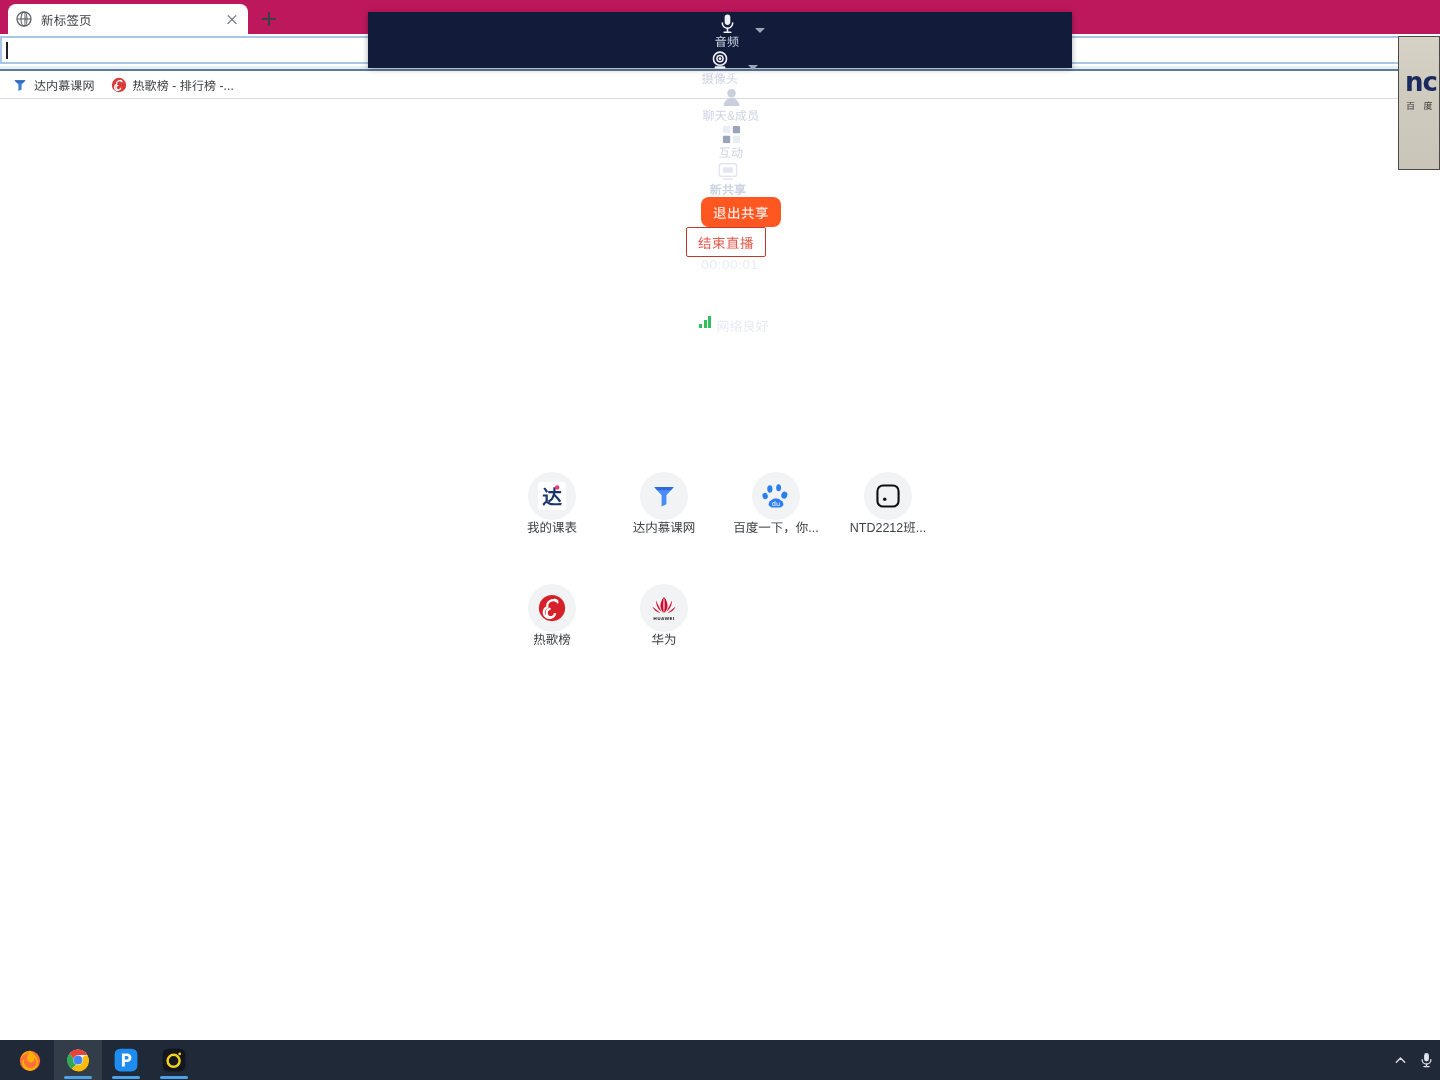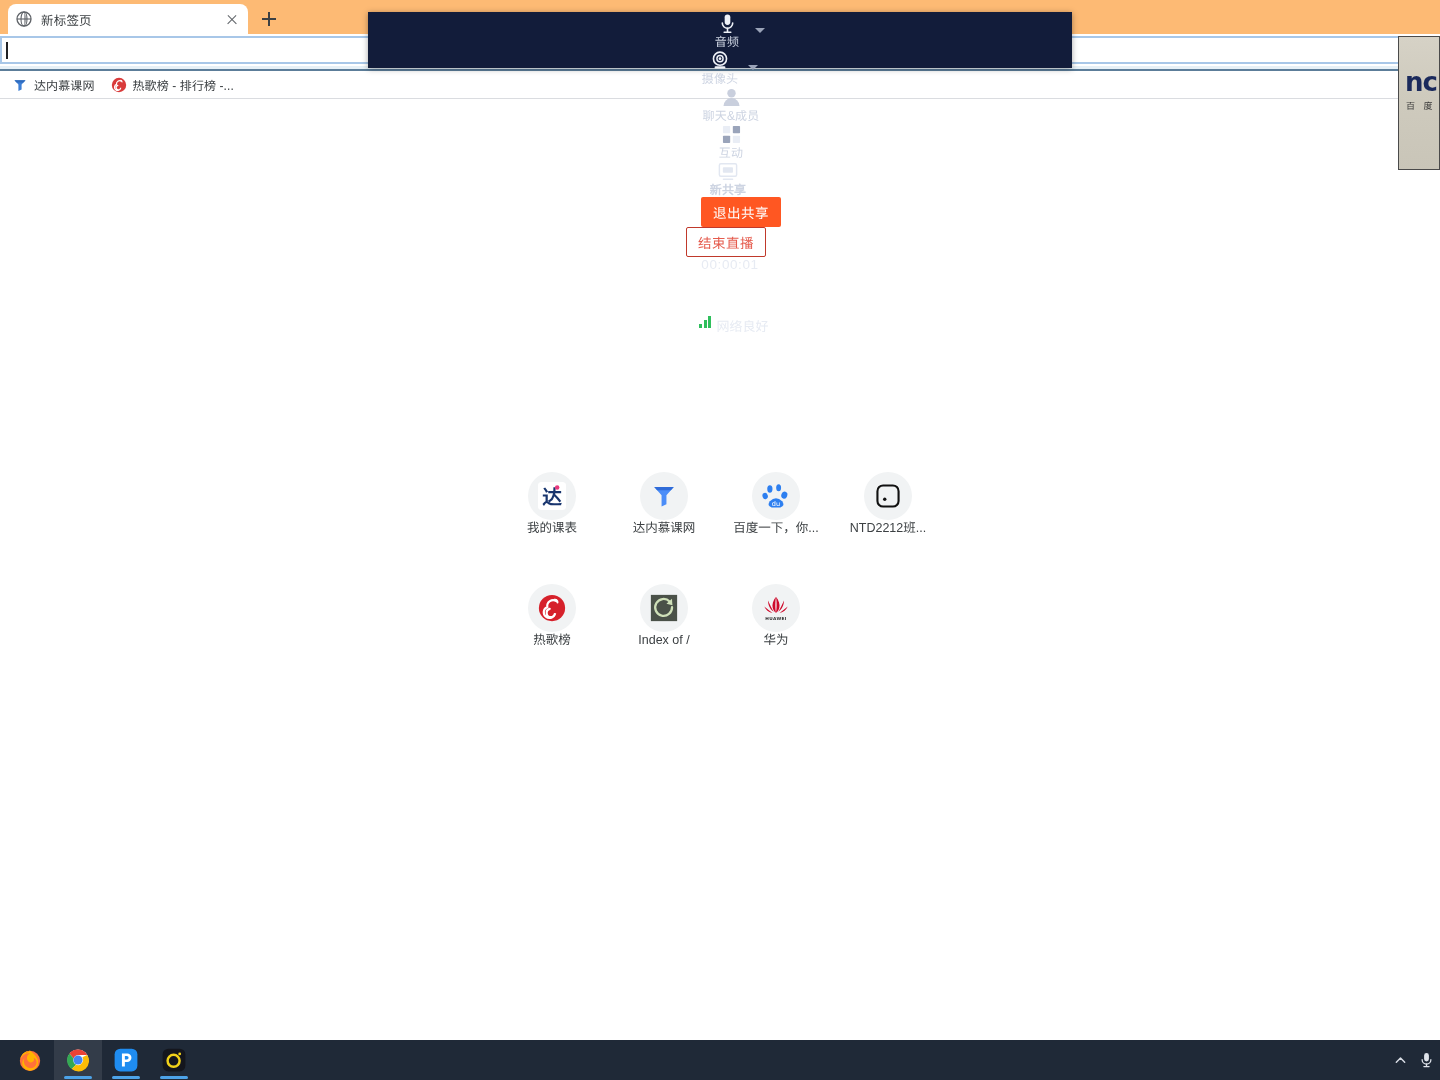--- a/index.html
+++ b/index.html
@@ -28,21 +28,21 @@
     height: 1040px;
     background: #ffffff;
   }
 
   
   #tab-strip {
     position: absolute;
     left: 0; top: 0;
     width: 1440px;
     height: 34px;
-    background: #fdba74;
+    background: #be185d;
   }
 
   #tab-item {
     position: absolute;
     left: 8px;
     top: 4px;
     width: 240px;
     height: 30px;
     background: #ffffff;
     border-radius: 8px 8px 0 0;
@@ -294,21 +294,21 @@
     border-right: 5px solid transparent;
     border-top: 5px solid #9aa3b8;
     cursor: pointer;
   }
 
   #btn-exit-share {
     background: #ff5722;
     color: #ffffff;
     font-size: 13.5px;
     padding: 5px 12px;
-    border-radius: 2px;
+    border-radius: 8px;
     cursor: pointer;
     white-space: nowrap;
     letter-spacing: 0.5px;
   }
 
   #btn-end-live {
     border: 1px solid #c0392b;
     color: #e55b4d;
     font-size: 13.5px;
     padding: 4px 11px;
@@ -538,30 +538,20 @@
           <div class="tile-icon-wrap">
             <svg width="30" height="30" viewBox="0 0 32 32">
               <circle cx="16" cy="16" r="14" fill="#d6212b"></circle>
               <path d="M20.6 8.6 a6.3 6.3 0 0 0 -9.6 6.3 a6.1 6.1 0 1 0 8.3 6.7 a4.5 4.5 0 1 1 -5.7 -4.7" fill="none" stroke="#ffffff" stroke-width="2.3" stroke-linecap="round"></path>
               <path d="M19.2 7 a3 3 0 0 1 2.7 3.1" fill="none" stroke="#ffffff" stroke-width="2" stroke-linecap="round"></path>
             </svg>
           </div>
           <div class="tile-label">热歌榜</div>
         </div>
 
-        <div class="shortcut-tile">
-          <div class="tile-icon-wrap">
-            <svg width="30" height="30" viewBox="0 0 32 32">
-              <rect x="2" y="2" width="28" height="28" fill="#4a5148"></rect>
-              <path d="M22 9 a9 9 0 1 0 2.6 6" fill="none" stroke="#cfe0b8" stroke-width="2.4" stroke-linecap="round"></path>
-              <path d="M24.5 6 L25 13 L18.6 11.5 Z" fill="#cfe0b8"></path>
-            </svg>
-          </div>
-          <div class="tile-label">Index of /</div>
-        </div>
 
         <div class="shortcut-tile">
           <div class="tile-icon-wrap">
             <svg width="30" height="30" viewBox="0 0 32 32">
               <g fill="#cf0a2c">
                 <path d="M16 4 C13 8 11.5 12 12.5 16 C13.3 19 15 20.5 16 21 C15.2 17.5 15 10 16 4 Z"></path>
                 <path d="M16 4 C19 8 20.5 12 19.5 16 C18.7 19 17 20.5 16 21 C16.8 17.5 17 10 16 4 Z"></path>
                 <path d="M7.5 8 C7.5 13 9.8 17.5 13.6 20 C11.5 16.5 9.4 12.4 7.5 8 Z"></path>
                 <path d="M24.5 8 C24.5 13 22.2 17.5 18.4 20 C20.5 16.5 22.6 12.4 24.5 8 Z"></path>
                 <path d="M3.5 14.5 C5.2 18.5 8.8 20.8 12.2 21.2 C9.2 19 6.2 16.9 3.5 14.5 Z"></path>

